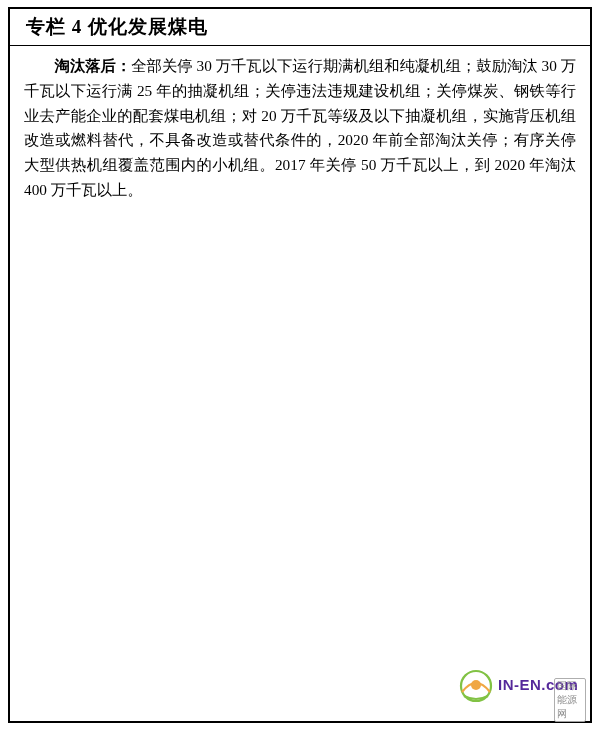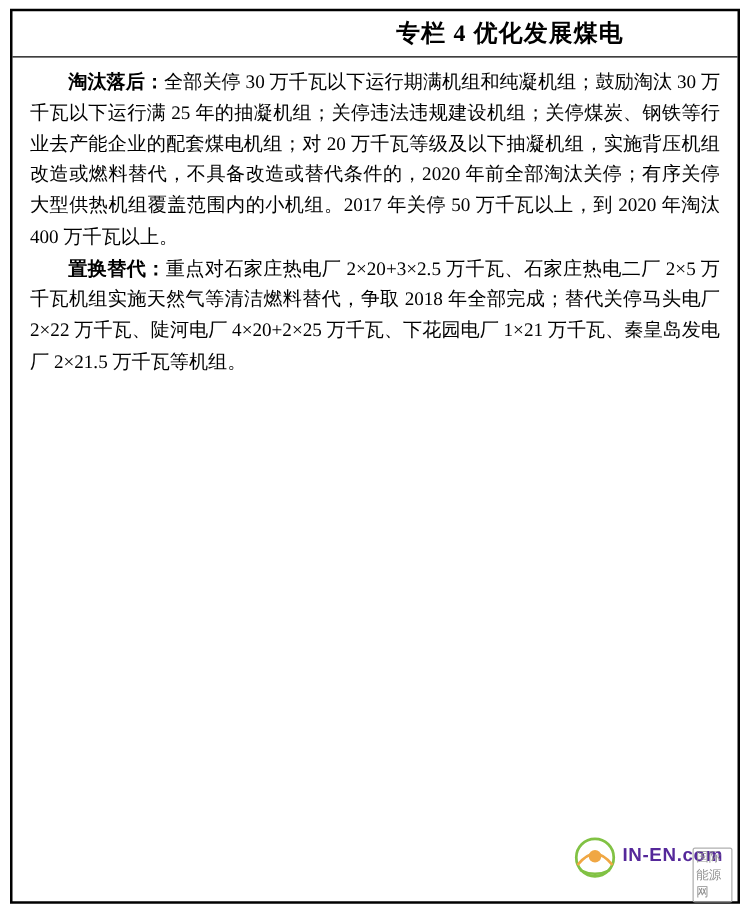--- a/index.html
+++ b/index.html
@@ -24,27 +24,27 @@
     position: absolute;
     left: 8px;
     top: 7px;
     width: 584px;
     height: 716px;
     border: 2px solid #000000;
     box-sizing: border-box;
   }
   .title-wrap {
     position: absolute;
-    left: 15px;
+    left: 26px;
     top: 9px;
     width: 484px;
     height: 36px;
     display: flex;
     align-items: center;
-    justify-content: flex-end;
+    justify-content: flex-start;
     box-sizing: border-box;
   }
   .title {
     font-size: 19px;
     font-weight: bold;
     letter-spacing: 1px;
     font-family: "Liberation Serif", "DejaVu Serif", serif;
   }
   .title-rule {
     position: absolute;
@@ -115,21 +115,20 @@
 
   <div class="title-wrap">
     <div class="title">专栏 4   优化发展煤电</div>
   </div>
   <div class="title-rule"></div>
 
   <div class="content">
     <p class="para"><span class="lead">淘汰落后：</span><span>全部关停 30 万千瓦以下运行期满机组和纯凝机组；鼓励淘汰 30 万千瓦以下运行满 25 年的抽凝机组；关停违法违规建设机组；关停煤炭、钢铁等行业去产能企业的配套煤电机组；对 20 万千瓦等级及以下抽凝机组，实施背压机组改造或燃料替代，不具备改造或替代条件的，2020 年前全部淘汰关停；有序关停大型供热机组覆盖范围内的小机组。2017 年关停 50 万千瓦以上，到 2020 年淘汰 400 万千瓦以上。</span></p>
 
 
-    <p class="para"><span class="lead">置换替代：</span><span>重点对石家庄热电厂 2×20+3×2.5 万千瓦、石家庄热电二厂 2×5 万千瓦机组实施天然气等清洁燃料替代，争取 2018 年全部完成；替代关停马头电厂 2×22 万千瓦、陡河电厂 4×20+2×25 万千瓦、下花园电厂 1×21 万千瓦、秦皇岛发电厂 2×21.5 万千瓦等机组。</span></p>
 
 
 
   </div>
 
   <div class="watermark">
     <svg width="132" height="44" viewBox="0 0 132 44">
       <circle cx="22" cy="22" r="15" fill="none" stroke="#7bbf3a" stroke-width="2.2"></circle>
       <path d="M8 28 Q22 10 36 28" fill="none" stroke="#f0a33a" stroke-width="2.2"></path>
       <circle cx="22" cy="21" r="5" fill="#f0a33a"></circle>

